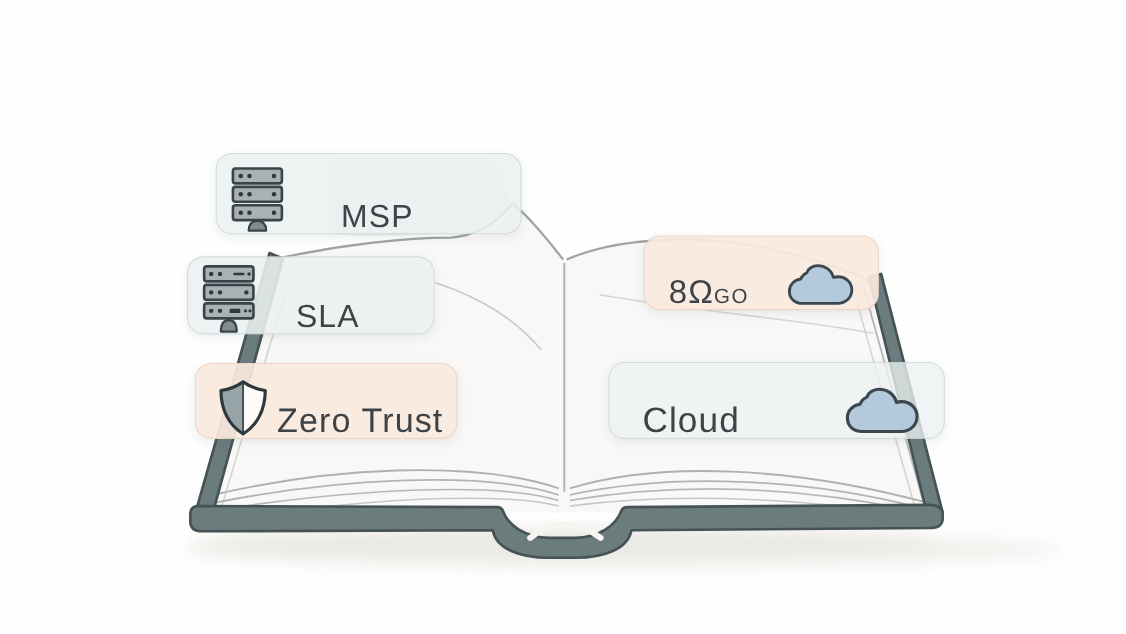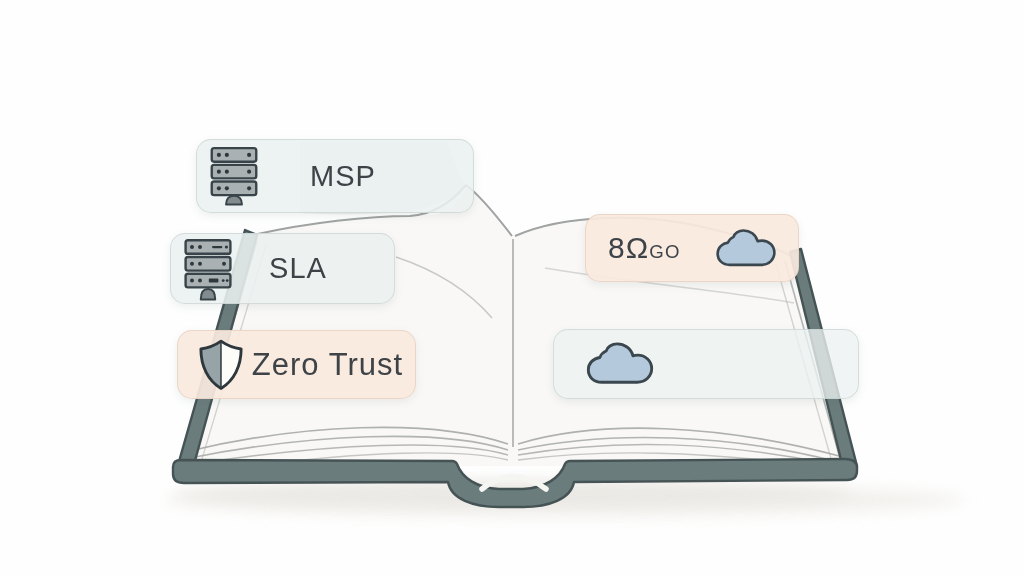--- a/index.html
+++ b/index.html
@@ -3,21 +3,21 @@
 <meta charset="utf-8">
 <style>
   html,body{margin:0;padding:0;background:#ffffff;}
   .scene{
     position:relative;width:1024px;height:576px;overflow:hidden;
     background:var(--background,#fefefe);
     font-family:"Liberation Sans",sans-serif;
   }
   .book-svg{position:absolute;left:0;top:0;}
   .badge{
-    position:absolute;display:flex;align-items:center;
+    position:absolute;display:flex;align-items:flex-end;
     border-radius:15px;
     box-shadow:0 3px 9px rgba(80,95,95,.10);
   }
   .badge-gray{
     background:rgba(235,240,240,.88);
     border:1.5px solid rgba(190,200,200,.55);
   }
   .badge-peach{
     background:rgba(250,233,222,.92);
     border:1.5px solid rgba(229,206,190,.75);
@@ -174,18 +174,19 @@
   </div>
 
   <div class="badge badge-peach" style="left:585px;top:196px;width:214px;height:68px;justify-content:space-between;padding:0 20px 0 22px;box-sizing:border-box;margin-top:18px;">
     <span class="label" style="font-size:30px;"><span>8Ω</span><span class="label-small">GO</span></span>
     <svg class="icon" width="64" height="43">
         <use href="#sym-cloud"></use>
       </svg>
   </div>
 
   <div class="badge badge-gray" style="left:553px;top:329px;width:306px;height:70px;justify-content:space-between;padding:0 20px 0 30px;box-sizing:border-box;background:rgba(236,241,241,.78);">
+    <span class="label" style="font-size:32px;">Cloud</span>
     <svg class="icon" width="72" height="48">
         <use href="#sym-cloud"></use>
       </svg>
   </div>
 
 </div>
 
 </body></html>

